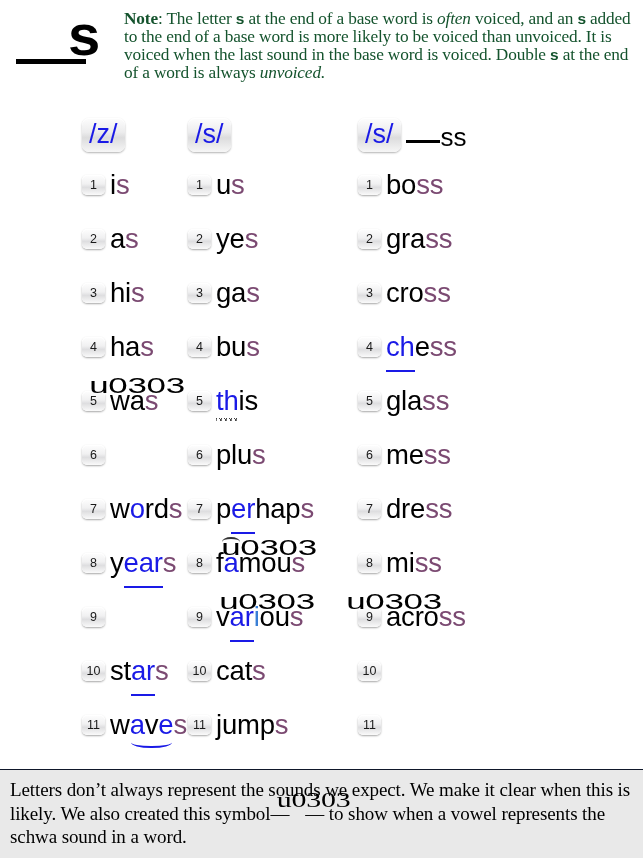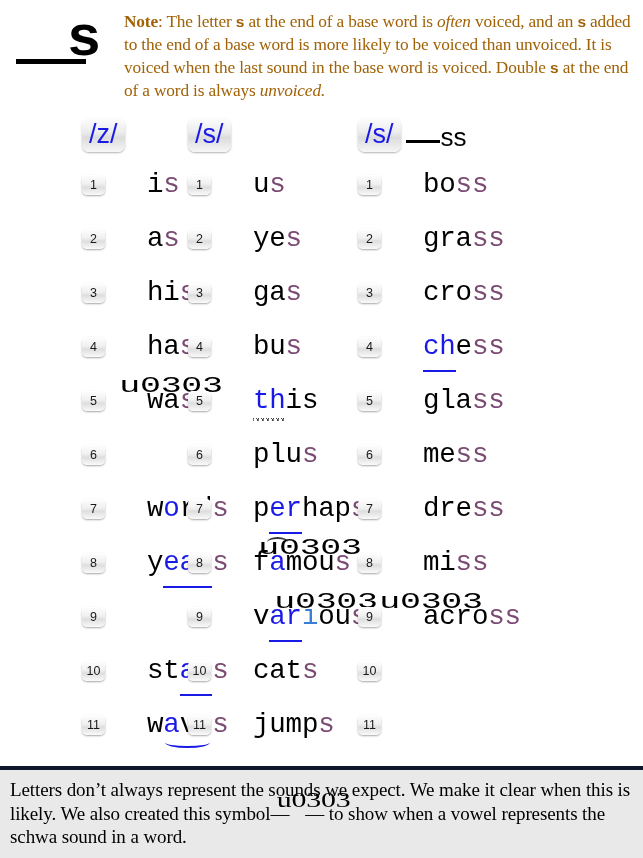--- a/index.html
+++ b/index.html
@@ -14,22 +14,22 @@
   .title-block{width:118px;flex:0 0 118px;position:relative;height:70px;}
   .title-s{
     position:absolute;left:62px;top:2px;
     font-family:"Liberation Sans",sans-serif;
     font-size:58px;font-weight:bold;color:#000;line-height:58px;
   }
   .title-rule{
     position:absolute;left:10px;top:55px;width:70px;height:5px;background:#000;
   }
   .note{
-    flex:1;font-family:"Liberation Serif",serif;font-size:17.3px;line-height:23px;
-    color:#a16207;padding-top:6px;letter-spacing:-0.15px;
+    flex:1;font-family:"Liberation Serif",serif;font-size:17.3px;line-height:18px;
+    color:#14532d;padding-top:6px;letter-spacing:-0.15px;
   }
   .note b{font-weight:bold;}
   .note i{font-style:italic;}
   .note .sbold{font-family:"Liberation Sans",sans-serif;font-weight:bold;font-size:15.5px;}
 
   
   .columns{display:flex;padding:0 0 0 0;height:640px;box-sizing:border-box;}
   .col{position:relative;}
   .col-1{width:180px;padding-left:82px;box-sizing:border-box;}
   .col-2{width:170px;padding-left:8px;box-sizing:border-box;}
@@ -64,21 +64,21 @@
     display:inline-flex;align-items:center;justify-content:center;
     background:linear-gradient(to bottom,#fefefe 0%,#f0f0f1 45%,#dedee0 62%,#fafafa 100%);
     border-radius:5px;
     box-shadow:0 1px 2px rgba(0,0,0,.35), inset 0 1px 0 rgba(255,255,255,.95);
     font-size:12.5px;color:#1a1a1a;line-height:20px;
     padding:0 3.5px;margin-right:5px;
     font-family:"Liberation Sans",sans-serif;
   }
   .word{
     font-size:27.5px;line-height:30px;color:#000;white-space:nowrap;
-    font-family:Liberation Mono, monospace;letter-spacing:-0.2px;margin-left:37px;
+    font-family:Liberation Sans, sans-serif;letter-spacing:-0.2px;
   }
 
   
   .p{color:#7b4a72;}              
   .b{color:#1a1ae6;}              
   .b2{color:#3a7fd5;}             
   .u{ text-decoration:none; border-bottom:2.5px solid #1a1ae6; padding-bottom:8px;}
 
   
   .schwa{position:relative;display:inline-block;}
@@ -106,21 +106,21 @@
   .tie{position:relative;display:inline-block;}
   .tie::after{
     content:"";position:absolute;left:4%;right:4%;bottom:-8px;height:9px;
     border-bottom:2.5px solid #1a1ae6;border-radius:0 0 50% 50%;
     pointer-events:none;
   }
 
   
   .footer{
     position:absolute;left:0;bottom:0;width:643px;
-    background:#e9e9e9;border-top:4px solid #0f172a;
+    background:#e9e9e9;border-top:1px solid #0f172a;
     padding:8px 10px 10px 10px;box-sizing:border-box;
   }
   .footer p{
     margin:0;font-family:"Liberation Serif",serif;font-size:19px;line-height:23px;color:#000;
     letter-spacing:-0.1px;
   }
   .schwa-inline{display:inline-block;position:relative;width:16px;height:1em;vertical-align:baseline;}
   .schwa-inline::before{
     content:"\u0303";position:absolute;left:0;top:-0.62em;font-size:1.05em;
     transform:scaleX(1.5);

